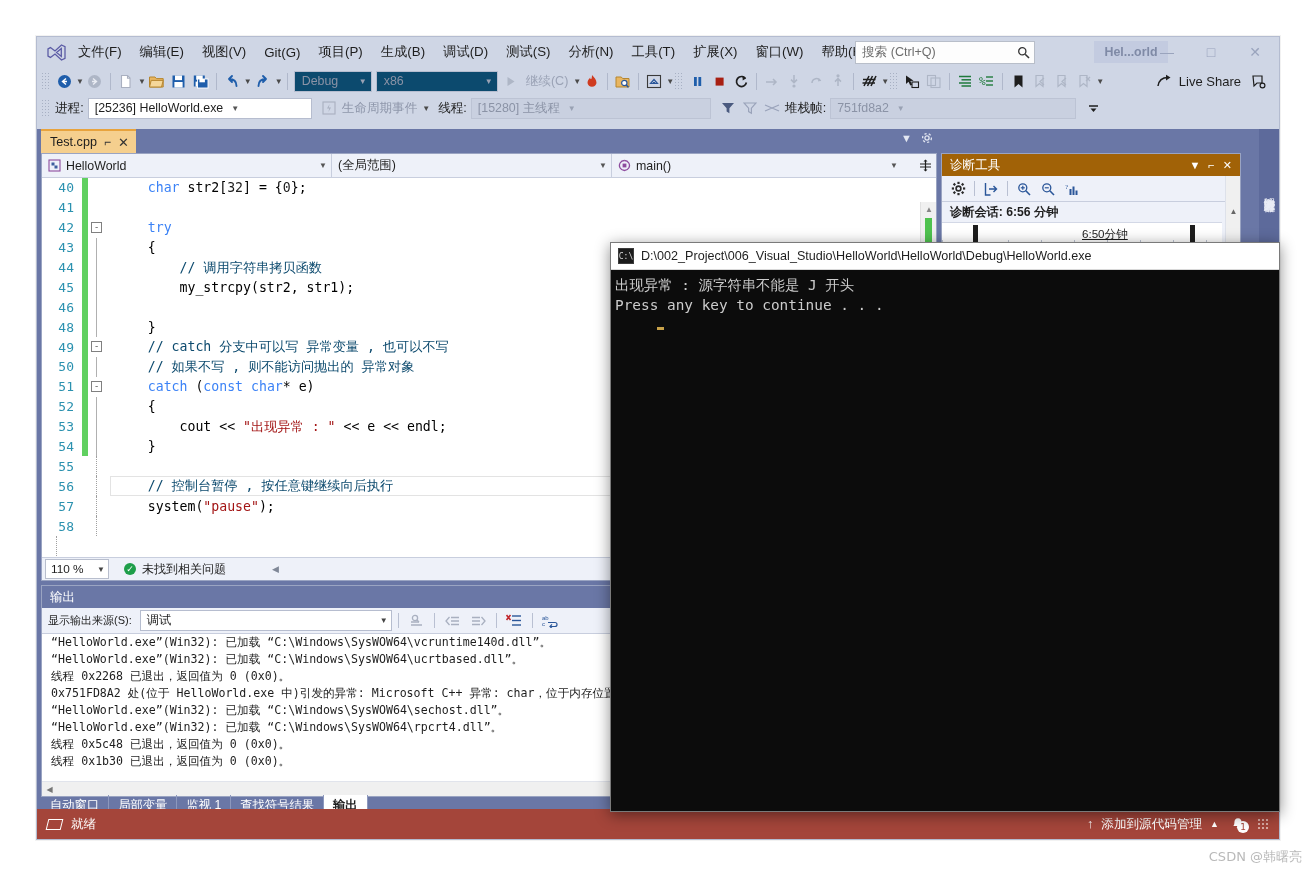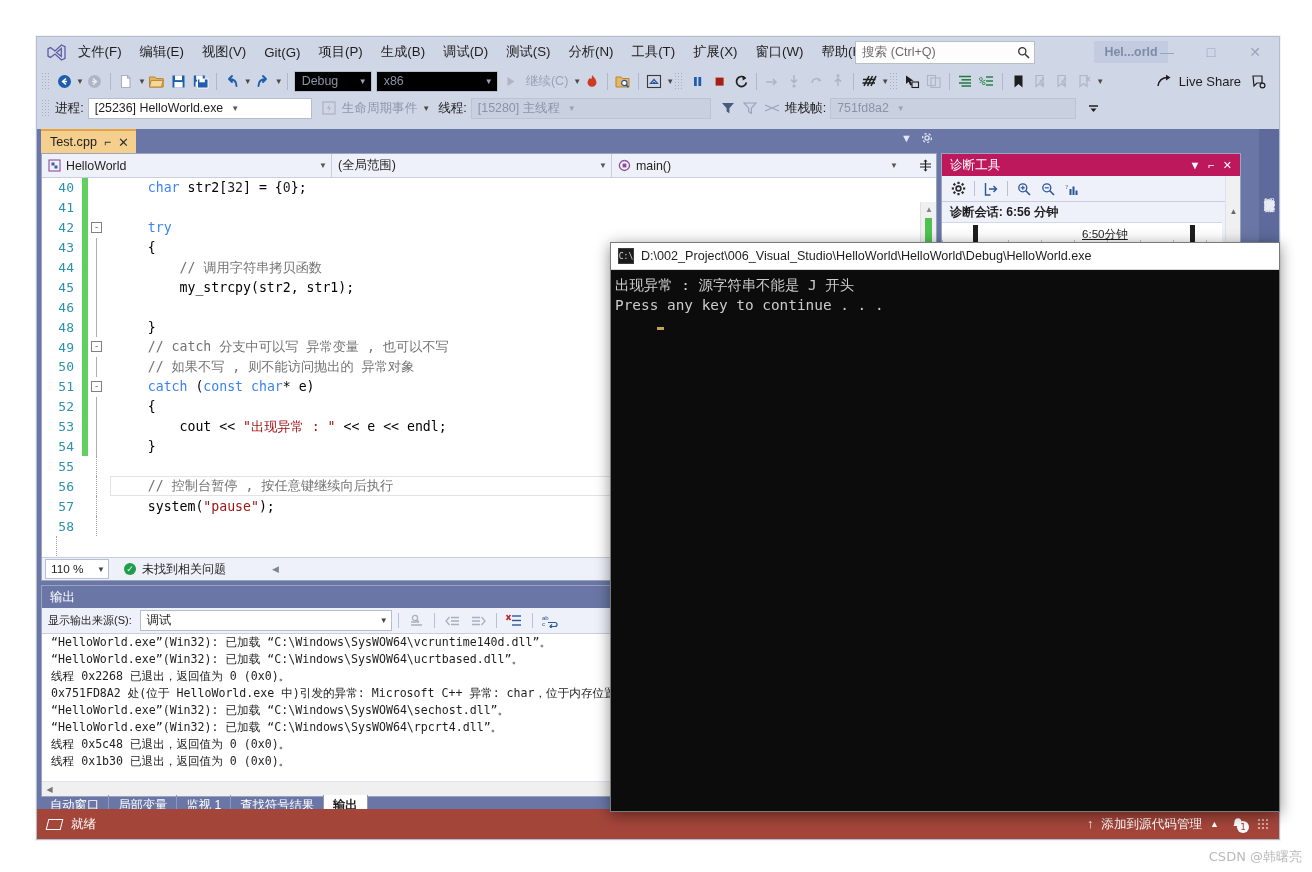--- a/index.html
+++ b/index.html
@@ -111,21 +111,21 @@
   }
   .tb-btn.dis { color: #a6adbd; }
   .tb-sep {
     width: 1px; height: 17px;
     background: #b0b8cb;
     margin: 0 4px;
   }
   .tb-caret { font-size: 8px; color: #4a4a4a; margin-left: 1px; }
   .tb-combo {
     height: 21px;
-    background: #000000;
+    background: #0c4a6e;
     border: 1px solid #b6bdcf;
     display: flex; align-items: center;
     padding: 0 4px 0 7px;
     font-size: 12.4px;
     color: #8b93a6;
     margin: 0 2px;
   }
   .tb-combo .cap { flex: 1; white-space: nowrap; }
   .tb-combo .cv { font-size: 8px; color: #9aa2b4; margin-left: 6px;}
   .tb-text {
@@ -243,21 +243,21 @@
     width: 6px; align-self: stretch; flex-shrink: 0;
     background: #60d060;
   }
   .chgbar.off { background: transparent; }
   .gutter2 {
     width: 22px; align-self: stretch; flex-shrink: 0;
     position: relative;
   }
   .codetext { padding-left: 6px; font-family: "DejaVu Sans Mono", monospace; font-size: 13.2px; }
   .k  { color: #3b82f6; }
-  .cm { color: #737373; }
+  .cm { color: #0c4a6e; }
   .st { color: #a31515; }
   .num{ color: #1e1e1e; }
 
   .fold {
     position: absolute;
     left: 3px; top: 4px;
     width: 11px; height: 11px;
     border: 1px solid #808080;
     background: #fff;
     font-size: 9px; line-height: 9px;
@@ -329,21 +329,21 @@
   
   .diag {
     position: absolute;
     left: 904px; top: 2px;
     width: 300px; height: 100px;
     background: #eef1f9;
     border: 1px solid #9aa4c2;
   }
   .diag-head {
     height: 22px;
-    background: #be185d;
+    background: #a16207;
     display: flex; align-items: center;
     padding: 0 4px 0 8px;
     color: #ffffff; font-size: 12.6px;
   }
   .diag-head .sp { flex: 1; }
   .diag-head .hb { padding: 0 4px; font-size: 11px; }
   .diag-tools {
     height: 26px;
     background: #eef1f9;
     border-bottom: 1px solid #c8cede;

